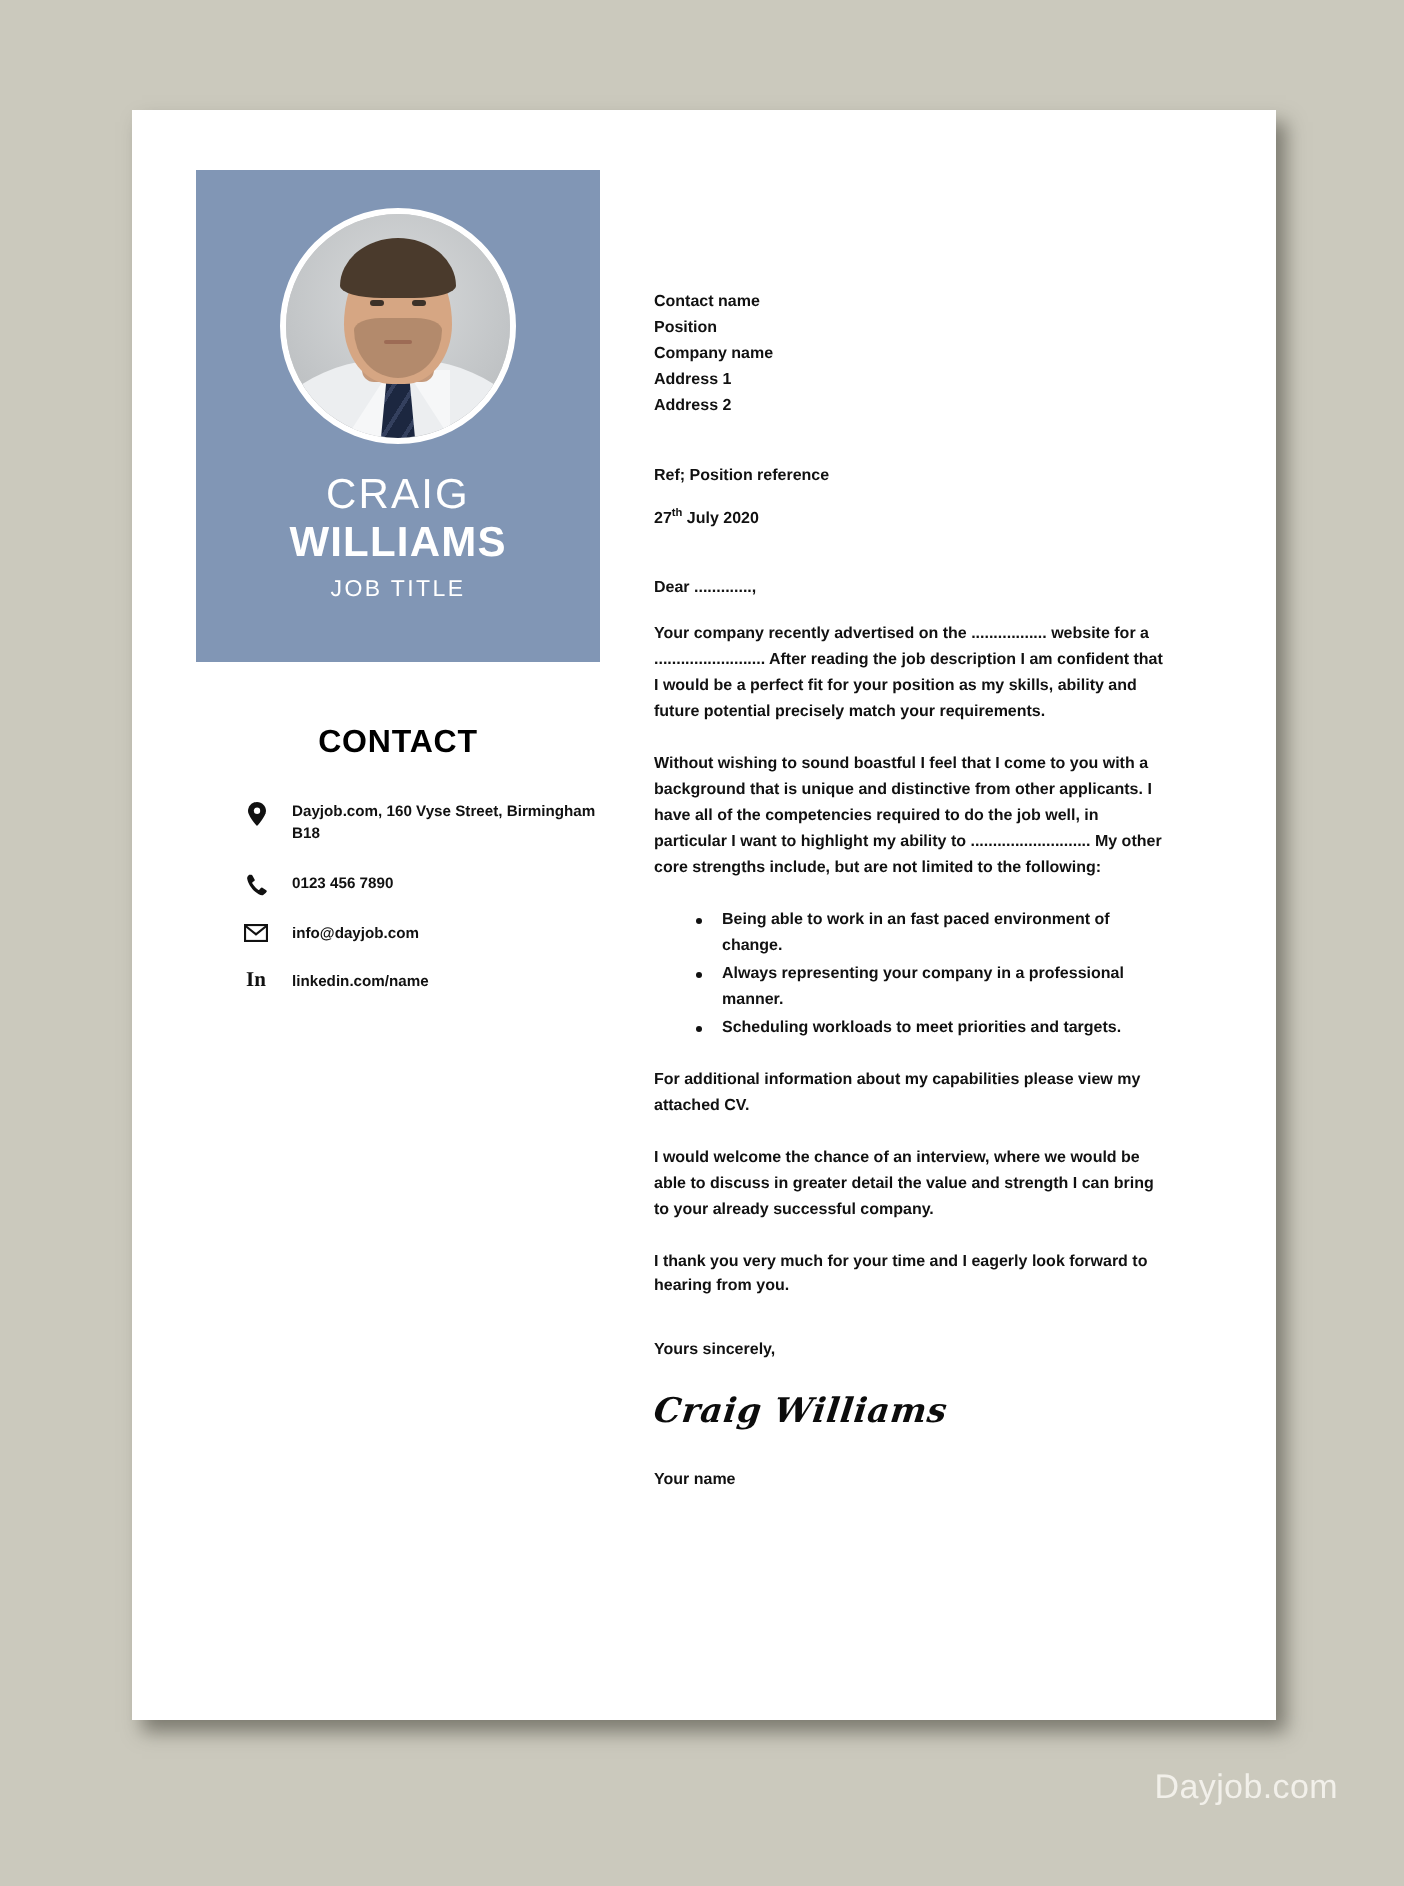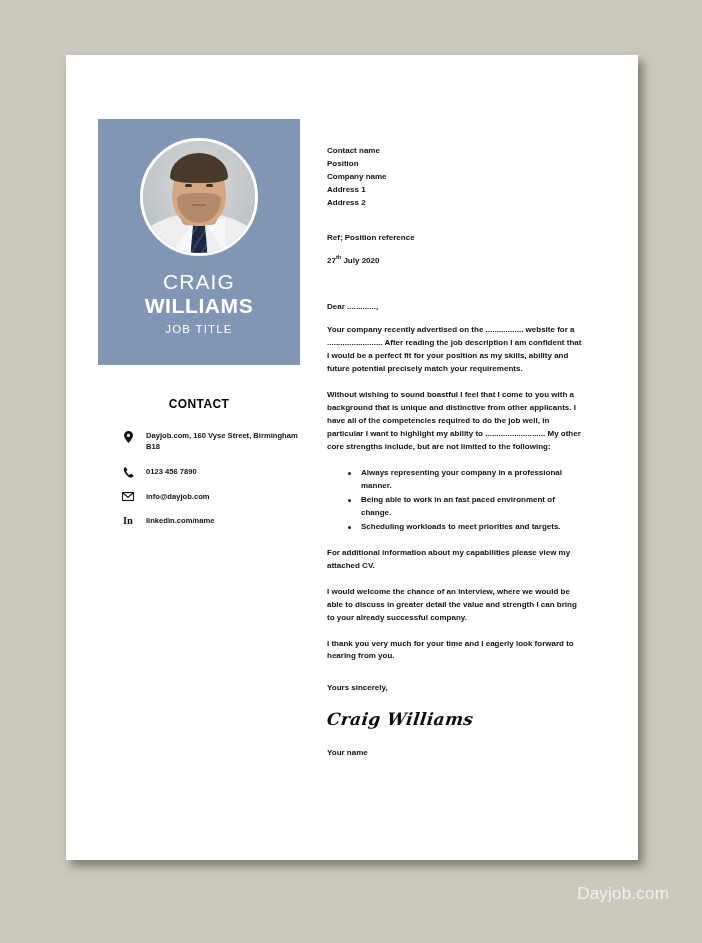--- a/index.html
+++ b/index.html
@@ -37,21 +37,20 @@
 
   #profile-panel {
     width: 202px;
     height: 246px;
     background: #8196b5;
     display: flex;
     flex-direction: column;
     align-items: center;
     box-sizing: border-box;
     padding-top: 19px;
-    margin-top: 34px;
   }
 
   #avatar {
     width: 118px;
     height: 118px;
     border-radius: 50%;
     border: 3px solid #ffffff;
     box-sizing: border-box;
     overflow: hidden;
     position: relative;
@@ -170,21 +169,21 @@
   }
   #job-title {
     font-size: 11.5px;
     letter-spacing: 1.2px;
     margin-top: 6px;
   }
 
   
   #contact-heading {
     text-align: center;
-    font-size: 12px;
+    font-size: 16px;
     font-weight: bold;
     color: #000000;
     letter-spacing: 0.4px;
     margin-top: 32px;
   }
   #contact-list {
     margin-top: 19px;
     padding-left: 21px;
   }
   .contact-row {
@@ -236,21 +235,21 @@
   .date-line {
     font-size: 8px;
     font-weight: bold;
     margin-top: 12px;
   }
   .date-line sup { font-size: 5.6px; }
 
   .salutation {
     font-size: 8px;
     font-weight: bold;
-    margin-top: 38px;
+    margin-top: 26px;
   }
   .body-para {
     font-size: 8px;
     font-weight: bold;
     line-height: 1.62;
     margin-top: 13px;
     text-align: left;
   }
   #bullet-list {
     margin: 13px 0 0 0;
@@ -394,22 +393,22 @@
     <div class="ref-line">Ref; Position reference</div>
 
     <div class="date-line"><span>27</span><sup>th</sup><span> July 2020</span></div>
 
     <div class="salutation">Dear .............,</div>
 
     <div class="body-para">Your company recently advertised on the ................. website for a ......................... After reading the job description I am confident that I would be a perfect fit for your position as my skills, ability and future potential precisely match your requirements.</div>
     <div class="body-para">Without wishing to sound boastful I feel that I come to you with a background that is unique and distinctive from other applicants. I have all of the competencies required to do the job well, in particular I want to highlight my ability to ........................... My other core strengths include, but are not limited to the following:</div>
 
     <ul id="bullet-list">
+      <li>Being able to work in an fast paced environment of change.</li>
       <li>Always representing your company in a professional manner.</li>
-      <li>Being able to work in an fast paced environment of change.</li>
       <li>Scheduling workloads to meet priorities and targets.</li>
     </ul>
 
     <div class="body-para">For additional information about my capabilities please view my attached CV.</div>
     <div class="body-para">I would welcome the chance of an interview, where we would be able to discuss in greater detail the value and strength I can bring to your already successful company.</div>
     <div class="body-para">I thank you very much for your time and I eagerly look forward to hearing from you.</div>
 
     <div class="closing">Yours sincerely,</div>
     <div id="signature">Craig Williams</div>
     <div class="your-name">Your name</div>

